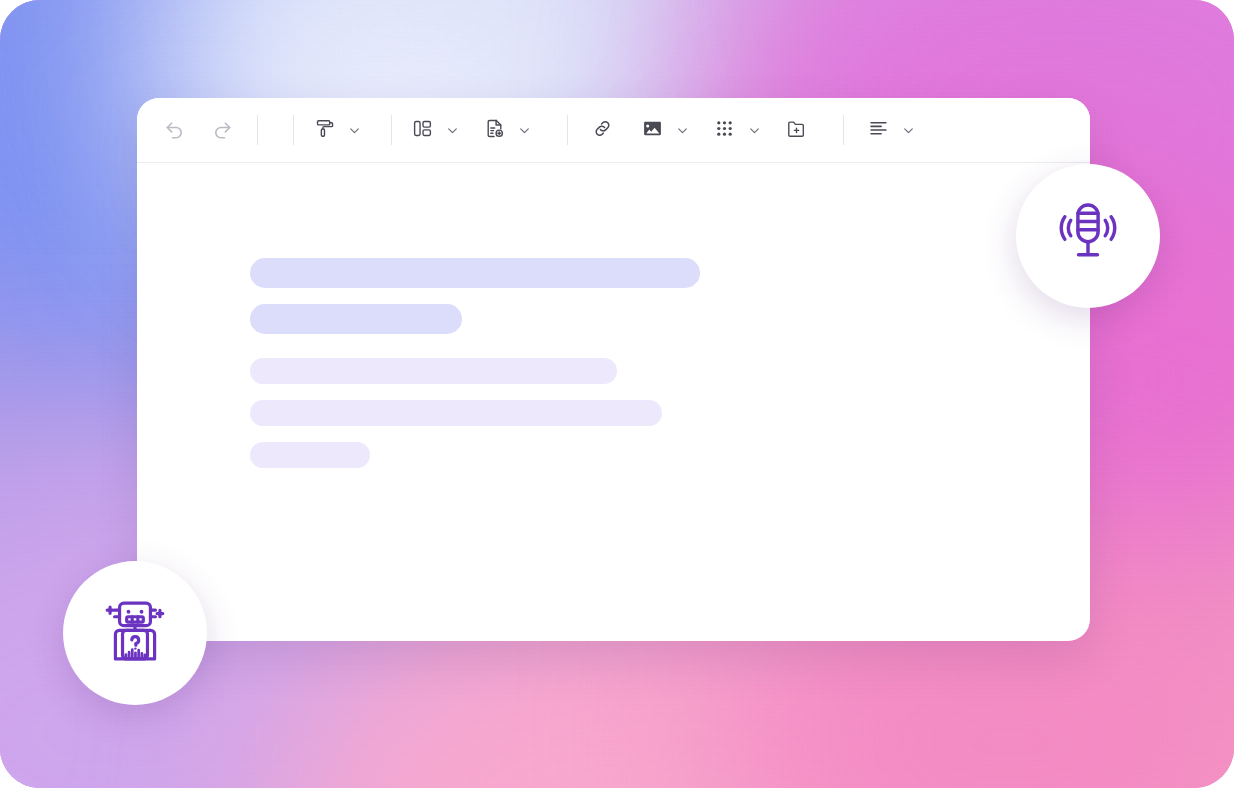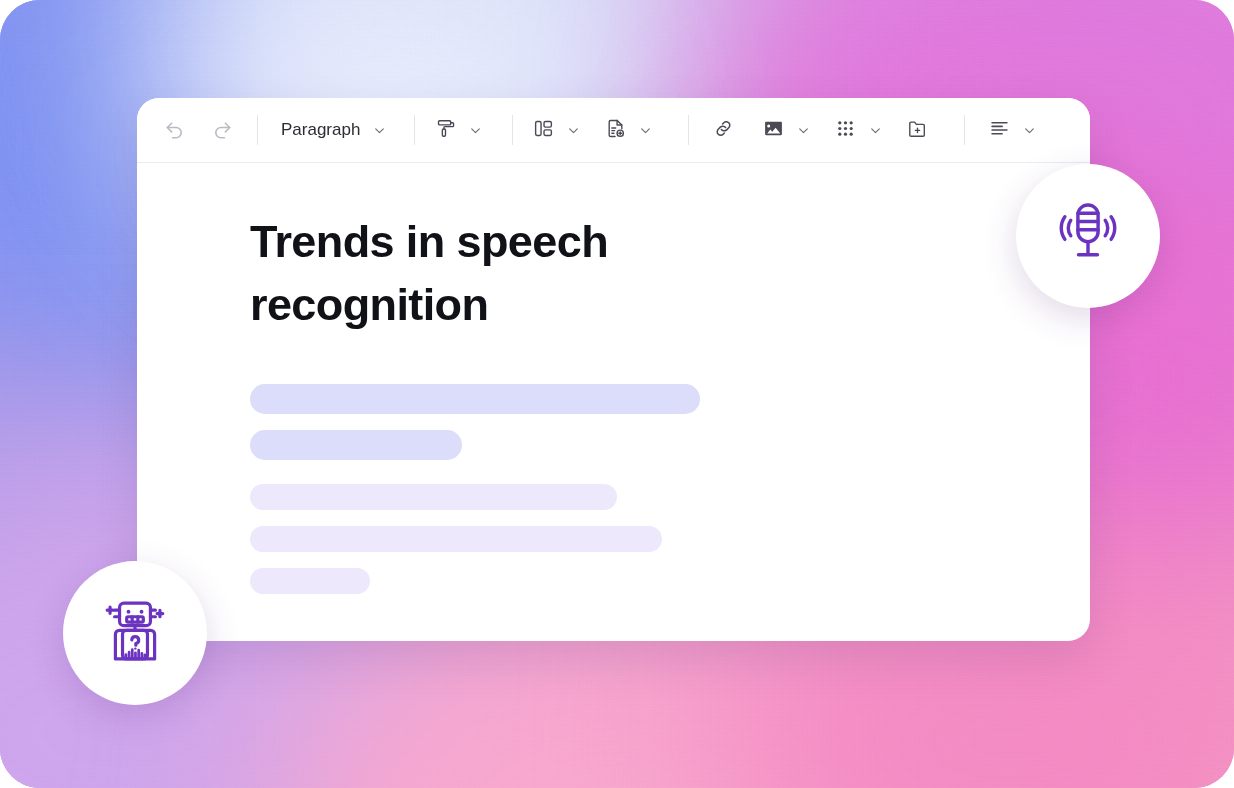--- a/index.html
+++ b/index.html
@@ -122,28 +122,20 @@
             <svg viewBox="0 0 24 24" fill="none" stroke="currentColor" stroke-width="1.7" stroke-linecap="round" stroke-linejoin="round">
               <path d="M15 6.5 19.5 11 15 15.5"></path>
                 <path d="M19.5 11h-9.2a5.3 5.3 0 0 0 0 10.6H14"></path>
             </svg>
           </span>
         </div>
       </div>
 
       <div class="tb-sep" style="margin-left:18px;"></div>
 
-      <div class="tb-group">
-        <div class="tb-label">Paragraph</div>
-        <div class="caret">
-          <svg viewBox="0 0 24 24" fill="none" stroke="currentColor" stroke-width="2.1" stroke-linecap="round" stroke-linejoin="round">
-              <path d="M5 9l7 7 7-7"></path>
-            </svg>
-        </div>
-      </div>
 
       <div class="tb-sep" style="margin-left:22px;"></div>
 
       <div class="tb-group">
         <div class="tb-btn">
           <span>
             <svg viewBox="0 0 24 24" fill="none" stroke="currentColor" stroke-width="1.6" stroke-linecap="round" stroke-linejoin="round">
               <rect x="4" y="3.2" width="14" height="4.6" rx="1.3"></rect>
               <path d="M18 5.5h2.2a1 1 0 0 1 1 1v2.3a1 1 0 0 1-1 1H11.2a1 1 0 0 0-1 1v1.6"></path>
               <rect x="8.4" y="12.6" width="3.6" height="8.2" rx="1.3"></rect>
@@ -259,21 +251,20 @@
         <div class="caret">
           <svg viewBox="0 0 24 24" fill="none" stroke="currentColor" stroke-width="2.1" stroke-linecap="round" stroke-linejoin="round">
               <path d="M5 9l7 7 7-7"></path>
             </svg>
         </div>
       </div>
 
     </div>
 
     <div id="doc-body">
-      <h1 id="doc-title">Trends in speech recognition</h1>
       <div id="skeleton">
           <div class="sk-bar" style="width: 450px; height: 30px; background: rgb(220, 220, 251);"></div>
           <div class="sk-bar" style="width: 212px; height: 30px; background: rgb(220, 220, 251); margin-bottom: 24px;"></div>
           <div class="sk-bar" style="width: 367px; height: 26px; background: rgb(238, 232, 252);"></div>
           <div class="sk-bar" style="width: 412px; height: 26px; background: rgb(238, 232, 252);"></div>
           <div class="sk-bar" style="width: 120px; height: 26px; background: rgb(238, 232, 252);"></div>
         </div>
     </div>
 
   </div>

